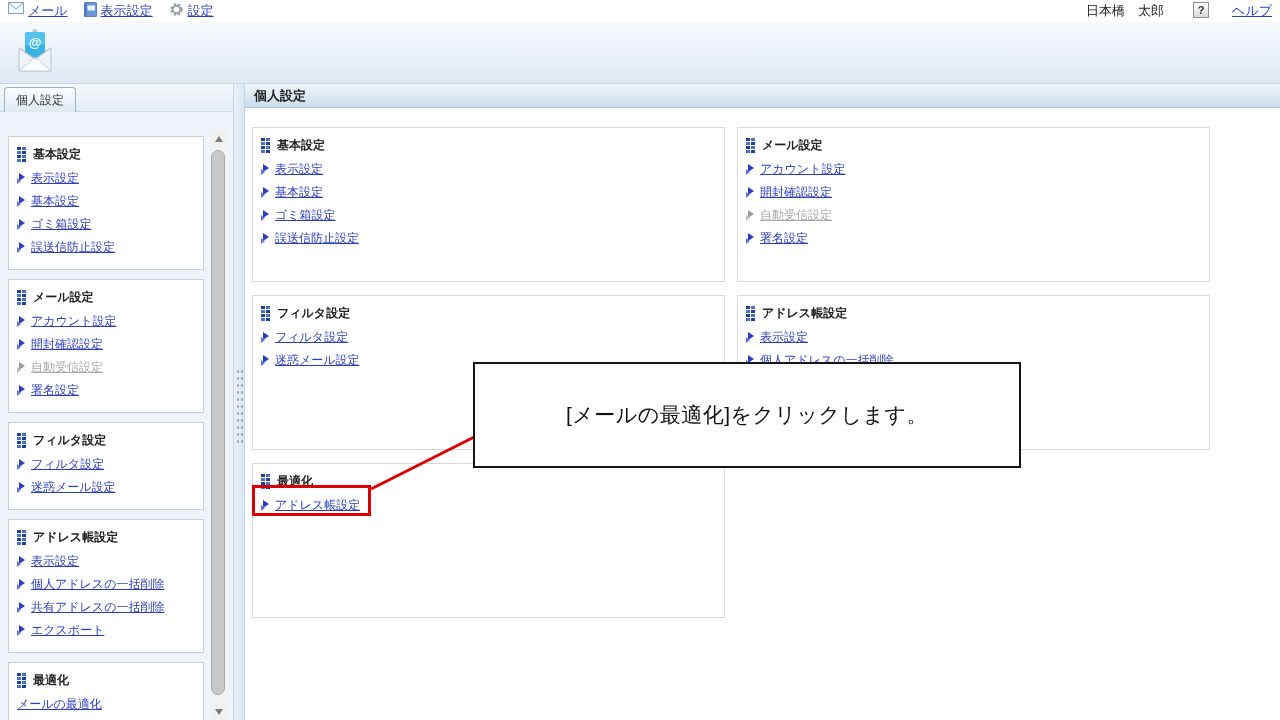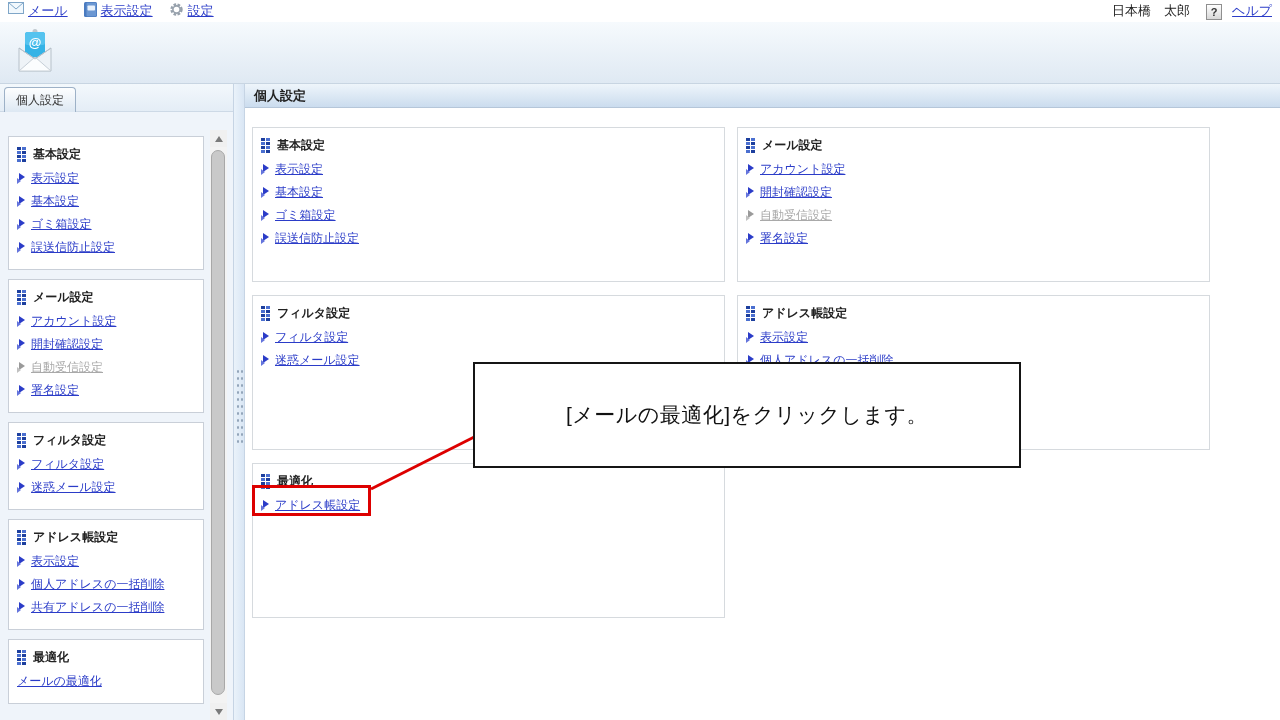--- a/index.html
+++ b/index.html
@@ -6,21 +6,21 @@
   *{box-sizing:border-box}
   html,body{margin:0;padding:0}
   body{font-family:"Liberation Sans","DejaVu Sans",sans-serif;background:#fff}
   #app{position:relative;width:1280px;height:720px;overflow:hidden;background:#fff}
 
   
   #topbar{position:absolute;top:0;left:0;width:1280px;height:22px;background:#fff;
           display:flex;align-items:center;padding:0 8px;font-size:13px}
   .tb-item{display:flex;align-items:flex-start;gap:4px;margin-right:16px;cursor:pointer}
   .tb-link{color:var(--link);text-decoration:underline}
-  #tb-right{margin-left:auto;display:flex;align-items:flex-end;gap:10px}
+  #tb-right{margin-left:auto;display:flex;align-items:flex-start;gap:23px}
   #user-name{color:#222;margin-right:6px}
   #help-box{width:16px;height:16px;border:1px solid #8f8f8f;background:linear-gradient(#fff,#d8d8d8);
             display:flex;align-items:center;justify-content:center;font-size:11px;font-weight:bold;color:#333;cursor:pointer}
 
   
   #banner{position:absolute;top:22px;left:0;width:1280px;height:62px;
           background:linear-gradient(#f6fafd,#dfe9f3);border-bottom:1px solid #c8d5e2}
   #app-icon{position:absolute;left:16px;top:6px}
 
   
@@ -208,20 +208,24 @@
             <a class="slink">表示設定</a>
           </div>
           <div class="row">
             <span class="blt"></span>
             <a class="slink">個人アドレスの一括削除</a>
           </div>
           <div class="row">
             <span class="blt"></span>
             <a class="slink">共有アドレスの一括削除</a>
           </div>
+          <div class="row">
+            <span class="blt"></span>
+            <a class="slink">エクスポート</a>
+          </div>
         </div>
         <div class="panel side-panel">
           <div class="ptitle">
             <span class="gicon"></span>
             <span>最適化</span>
           </div>
           <div class="row">
             <a class="slink">メールの最適化</a>
           </div>
         </div>

